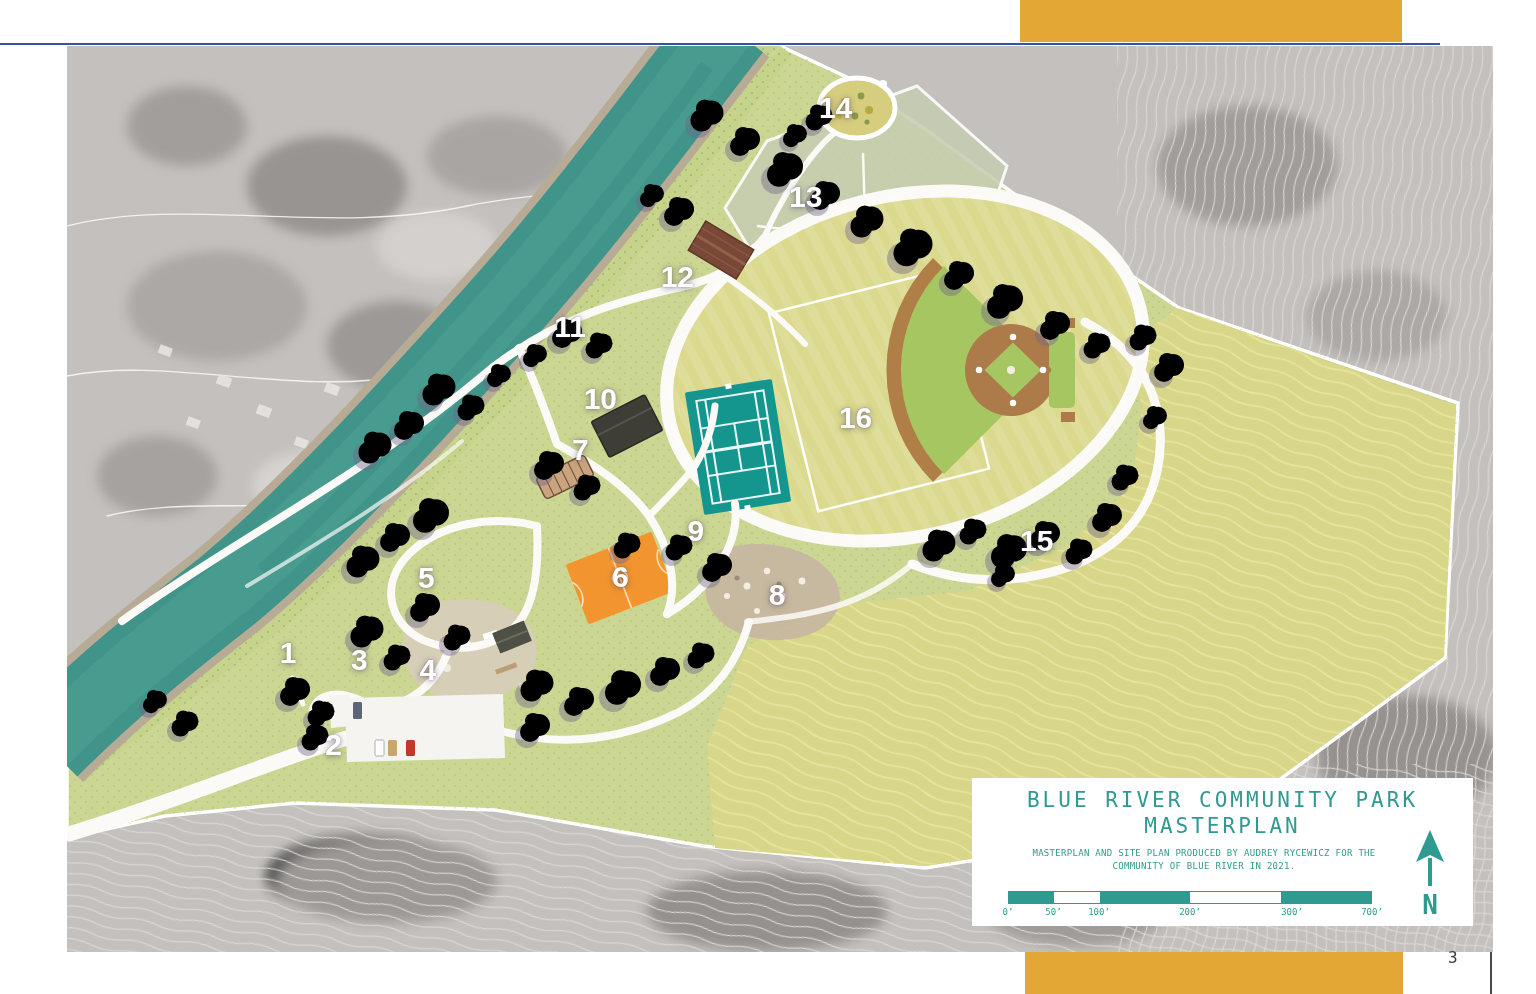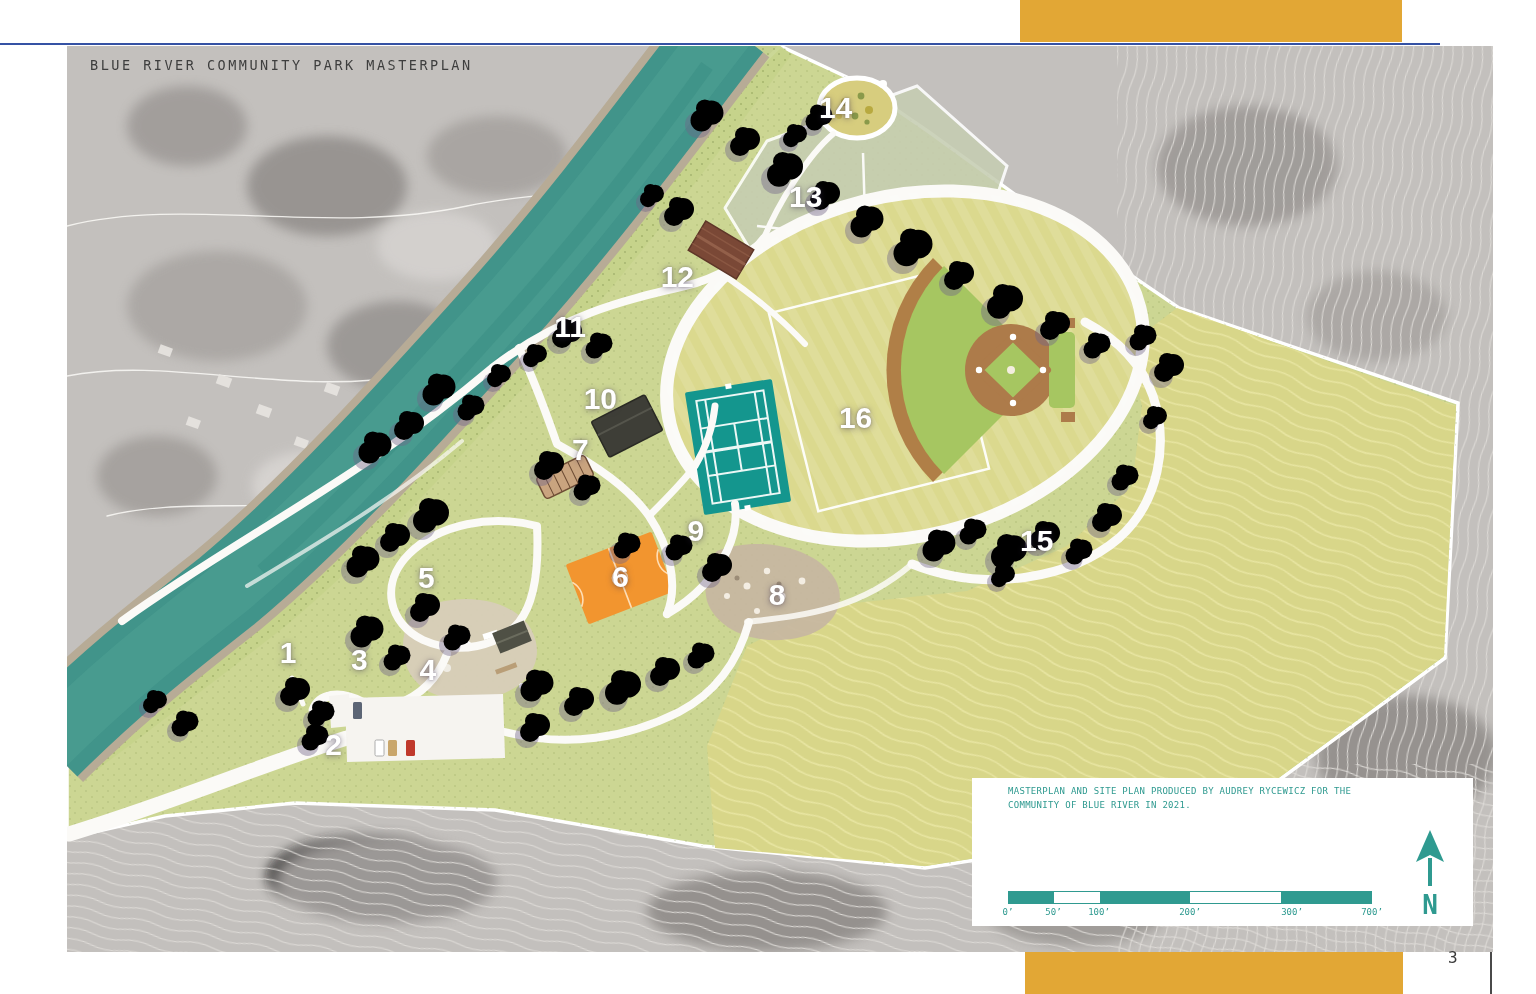--- a/index.html
+++ b/index.html
@@ -38,21 +38,21 @@
   
   .title-block{
     position:absolute;left:972px;top:778px;width:501px;height:148px;background:#ffffff;z-index:6;
   }
   .tb-title{
     text-align:center;color:var(--teal);font:21px "DejaVu Sans Mono",monospace;
     letter-spacing:3px;line-height:1.25;margin-top:9px;
   }
   .tb-credit{
     margin:7px 0 0 36px;width:392px;color:var(--teal);
-    font:9px "DejaVu Sans Mono",monospace;letter-spacing:.3px;line-height:1.5;
+    font:9px "DejaVu Sans Mono",monospace;letter-spacing:.3px;line-height:1.5;text-align:center;
   }
   .tb-scale-label{
     position:absolute;left:36px;top:94px;width:364px;text-align:center;
     color:var(--teal);font:15px "DejaVu Sans Mono",monospace;letter-spacing:1px;
   }
   .scale-bar{
     position:absolute;left:36px;top:113px;width:364px;height:13px;
     border:1px solid var(--teal);display:flex;background:#fff;
   }
   .scale-bar .seg{height:100%;}
@@ -74,21 +74,20 @@
   .north-label{color:var(--teal);font:800 26px "DejaVu Sans Mono",monospace;line-height:1;margin-top:4px;}
 </style>
 </head>
 <body>
 
 <div class="page">
 
   <div class="gold-top"></div>
   <div class="blue-rule"></div>
 
-  <div class="header-title">BLUE RIVER COMMUNITY PARK MASTERPLAN</div>
 
   <div class="map-area">
     <svg width="1426" height="906" viewBox="0 0 1426 906">
       <defs>
         <filter id="blur4" x="-50%" y="-50%" width="200%" height="200%">
             <feGaussianBlur stdDeviation="6"></feGaussianBlur>
           </filter>
         <pattern id="cont1" width="120" height="10" patternUnits="userSpaceOnUse" patternTransform="rotate(100)">
           <path d="M0,5 q15,-4 30,0 t30,0 t30,0 t30,0" stroke="#dedbd7" fill="none" stroke-width="1.1"></path>
         </pattern>
@@ -373,20 +372,24 @@
         <div class="map-label" style="left: 33.6%; top: 31%; margin-left: 24px;">11</div>
         <div class="map-label" style="left: 42.8%; top: 25.5%;">12</div>
         <div class="map-label" style="left: 51.8%; top: 16.7%;">13</div>
         <div class="map-label" style="left: 53.9%; top: 6.8%;">14</div>
         <div class="map-label" style="left: 68%; top: 53.7%; margin-top: 8px;">15</div>
         <div class="map-label" style="left: 55.3%; top: 41.1%;">16</div>
       </div>
   </div>
 
   <div class="title-block">
+    <div class="tb-title">
+      <div>BLUE RIVER COMMUNITY PARK</div>
+      <div>MASTERPLAN</div>
+    </div>
     <div class="tb-credit">MASTERPLAN AND SITE PLAN PRODUCED BY AUDREY RYCEWICZ FOR THE COMMUNITY OF BLUE RIVER IN 2021.</div>
     <div class="scale-bar">
       <div class="seg seg-teal" style="width:12.5%"></div>
       <div class="seg seg-white" style="width:12.5%"></div>
       <div class="seg seg-teal" style="width:25%"></div>
       <div class="seg seg-white" style="width:25%"></div>
       <div class="seg seg-teal" style="width:25%"></div>
     </div>
     <div class="scale-ticks">
       <span>0’</span>

